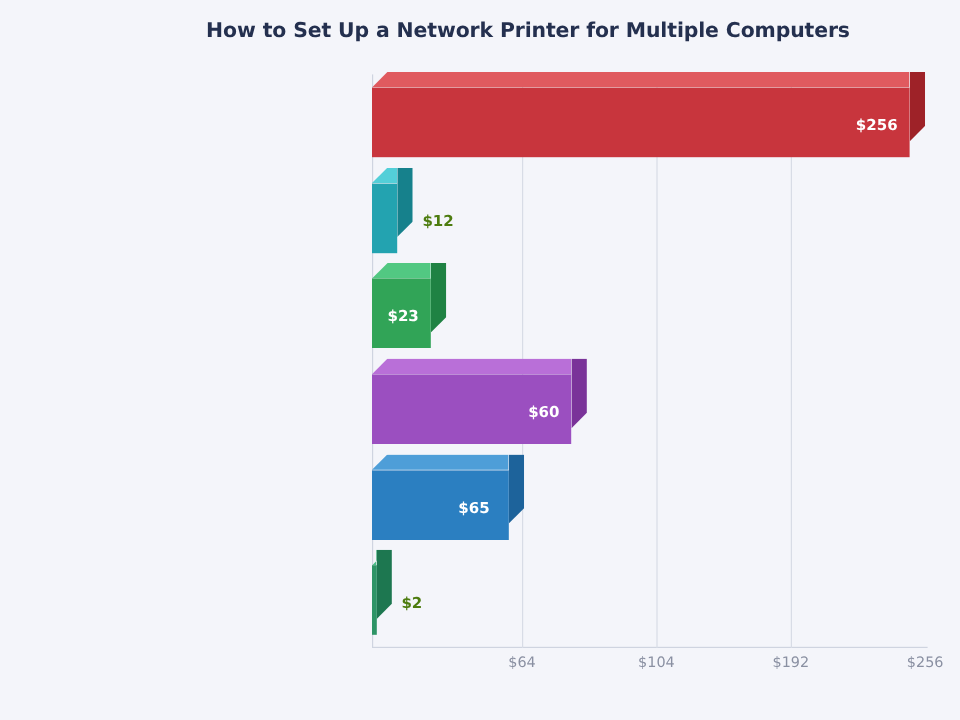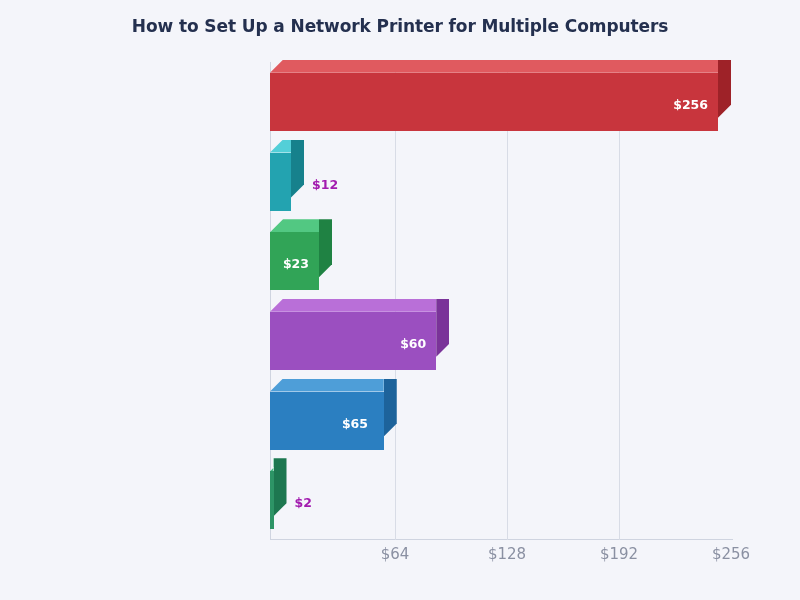--- a/index.html
+++ b/index.html
@@ -10,20 +10,21 @@
     width: 800px;
     height: 600px;
     background: #f4f5fa;
     font-family: "DejaVu Sans", "Liberation Sans", sans-serif;
     overflow: hidden;
   }
   #figure {
     position: relative;
     width: 660px;
     height: 600px;
+    margin-left: 40px;
   }
   #chart-title {
     position: absolute;
     top: 16px;
     left: 0;
     width: 800px;
     text-align: center;
     font-size: 17px;
     font-weight: bold;
     color: #24304f;
@@ -63,21 +64,21 @@
     font-size: 11.5px;
     color: #3c4257;
     line-height: 15px;
     transform: translateY(-50%);
   }
 
   
   .xtick {
     position: absolute;
     top: 545px;
-    font-size: 15px;
+    font-size: 12px;
     color: #8a90a2;
     transform: translateX(-50%);
     white-space: nowrap;
   }
 
   
   .bar {
     position: absolute;
   }
   .bar-front {
@@ -104,21 +105,21 @@
     position: absolute;
     font-size: 12.5px;
     font-weight: bold;
     white-space: nowrap;
     transform: translateY(-50%);
   }
   .bar-label.inside {
     color: #ffffff;
   }
   .bar-label.outside {
-    color: #a21caf;
+    color: #4d7c0f;
     text-align: center;
   }
 </style>
 </head>
 <body>
 
 <div id="figure">
 
   <div id="chart-title">How to Set Up a Network Printer for Multiple Computers</div>
 
@@ -172,18 +173,18 @@
   <div id="ylabels">
       <div class="ylabel" style="top: 103.833px;">Max Simultaneous Connections</div>
       <div class="ylabel" style="top: 183.5px;">Average Setup Time (minutes)</div>
       <div class="ylabel" style="top: 263.167px;">Print Speed (ppm)</div>
       <div class="ylabel" style="top: 342.833px;">OS Compatibility (%)</div>
       <div class="ylabel" style="top: 422.5px;">Cost Savings vs Individual Printers (%)</div>
       <div class="ylabel" style="top: 502.167px;">Network Bandwidth per Page (MB)</div>
     </div>
   <div id="xticks">
       <div class="xtick" style="left: 395px;">$64</div>
-      <div class="xtick" style="left: 507px;">$128</div>
+      <div class="xtick" style="left: 507px;">$104</div>
       <div class="xtick" style="left: 619px; text-align: right;">$192</div>
       <div class="xtick" style="left: 731px;">$256</div>
     </div>
 
 </div>
 
 </body></html>

